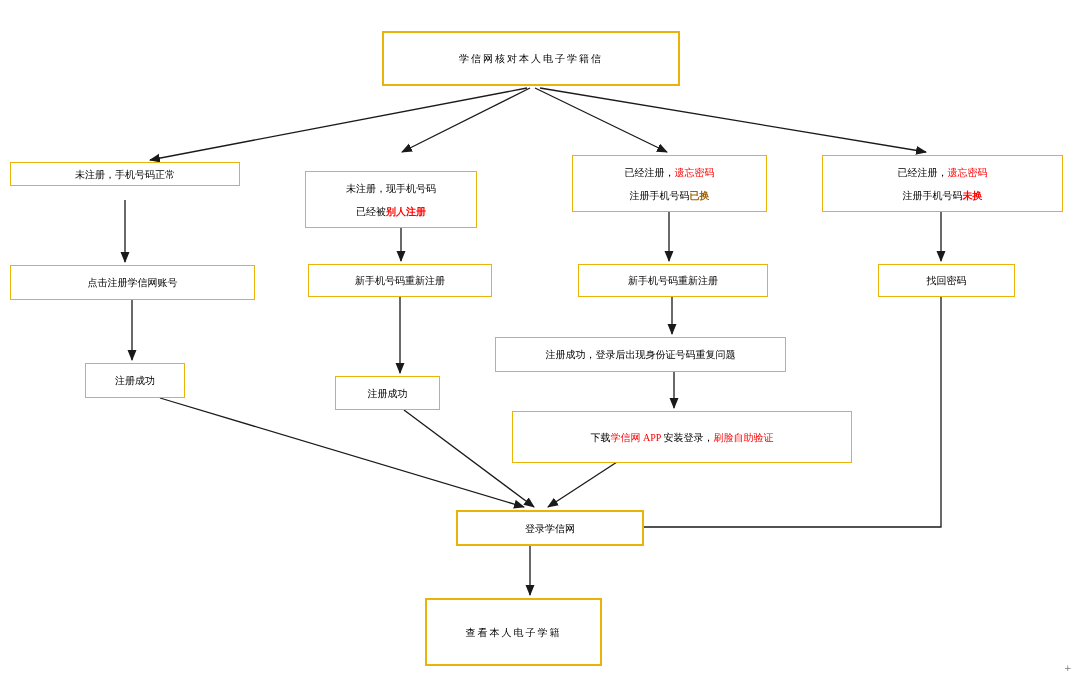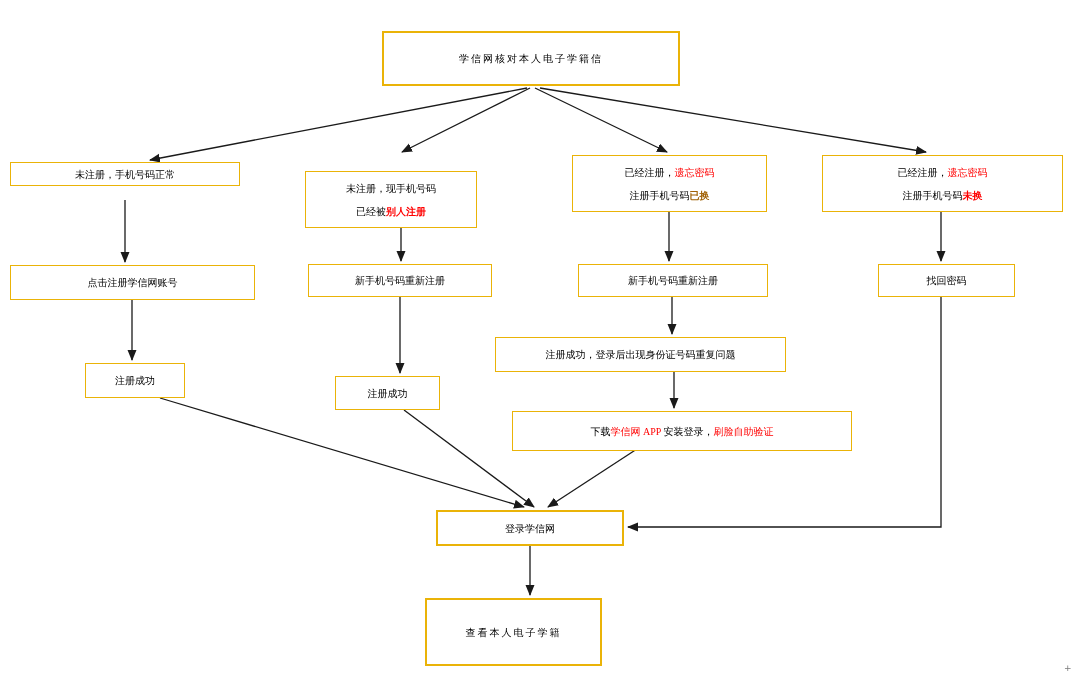--- a/index.html
+++ b/index.html
@@ -95,24 +95,24 @@
       </div>
       <div class="node" style="left: 85px; top: 363px; width: 100px; height: 35px; border-width: 1px;">
         <div class="tline"><span>注册成功</span></div>
       </div>
       <div class="node" style="left: 335px; top: 376px; width: 105px; height: 34px; border-width: 1px;">
         <div class="tline"><span>注册成功</span></div>
       </div>
       <div class="node" style="left: 495px; top: 337px; width: 291px; height: 35px; border-width: 1px;">
         <div class="tline"><span>注册成功，登录后出现身份证号码重复问题</span></div>
       </div>
-      <div class="node" style="left: 512px; top: 411px; width: 340px; height: 40px; border-width: 1px;">
+      <div class="node" style="left: 512px; top: 411px; width: 340px; height: 52px; border-width: 1px;">
         <div class="tline"><span>下载</span><span style="color: rgb(255, 0, 0);">学信网 APP</span><span> 安装登录，</span><span style="color: rgb(255, 0, 0);">刷脸自助验证</span></div>
       </div>
-      <div class="node" style="left: 436px; top: 510px; width: 188px; height: 36px; border-width: 2px;">
+      <div class="node" style="left: 456px; top: 510px; width: 188px; height: 36px; border-width: 2px;">
         <div class="tline"><span>登录学信网</span></div>
       </div>
       <div class="node" style="left: 425px; top: 598px; width: 177px; height: 68px; border-width: 2px; letter-spacing: 2px;">
         <div class="tline"><span>查看本人电子学籍</span></div>
       </div>
     </div>
   <div class="artifact">+</div>
 </div>
 
 </body></html>

